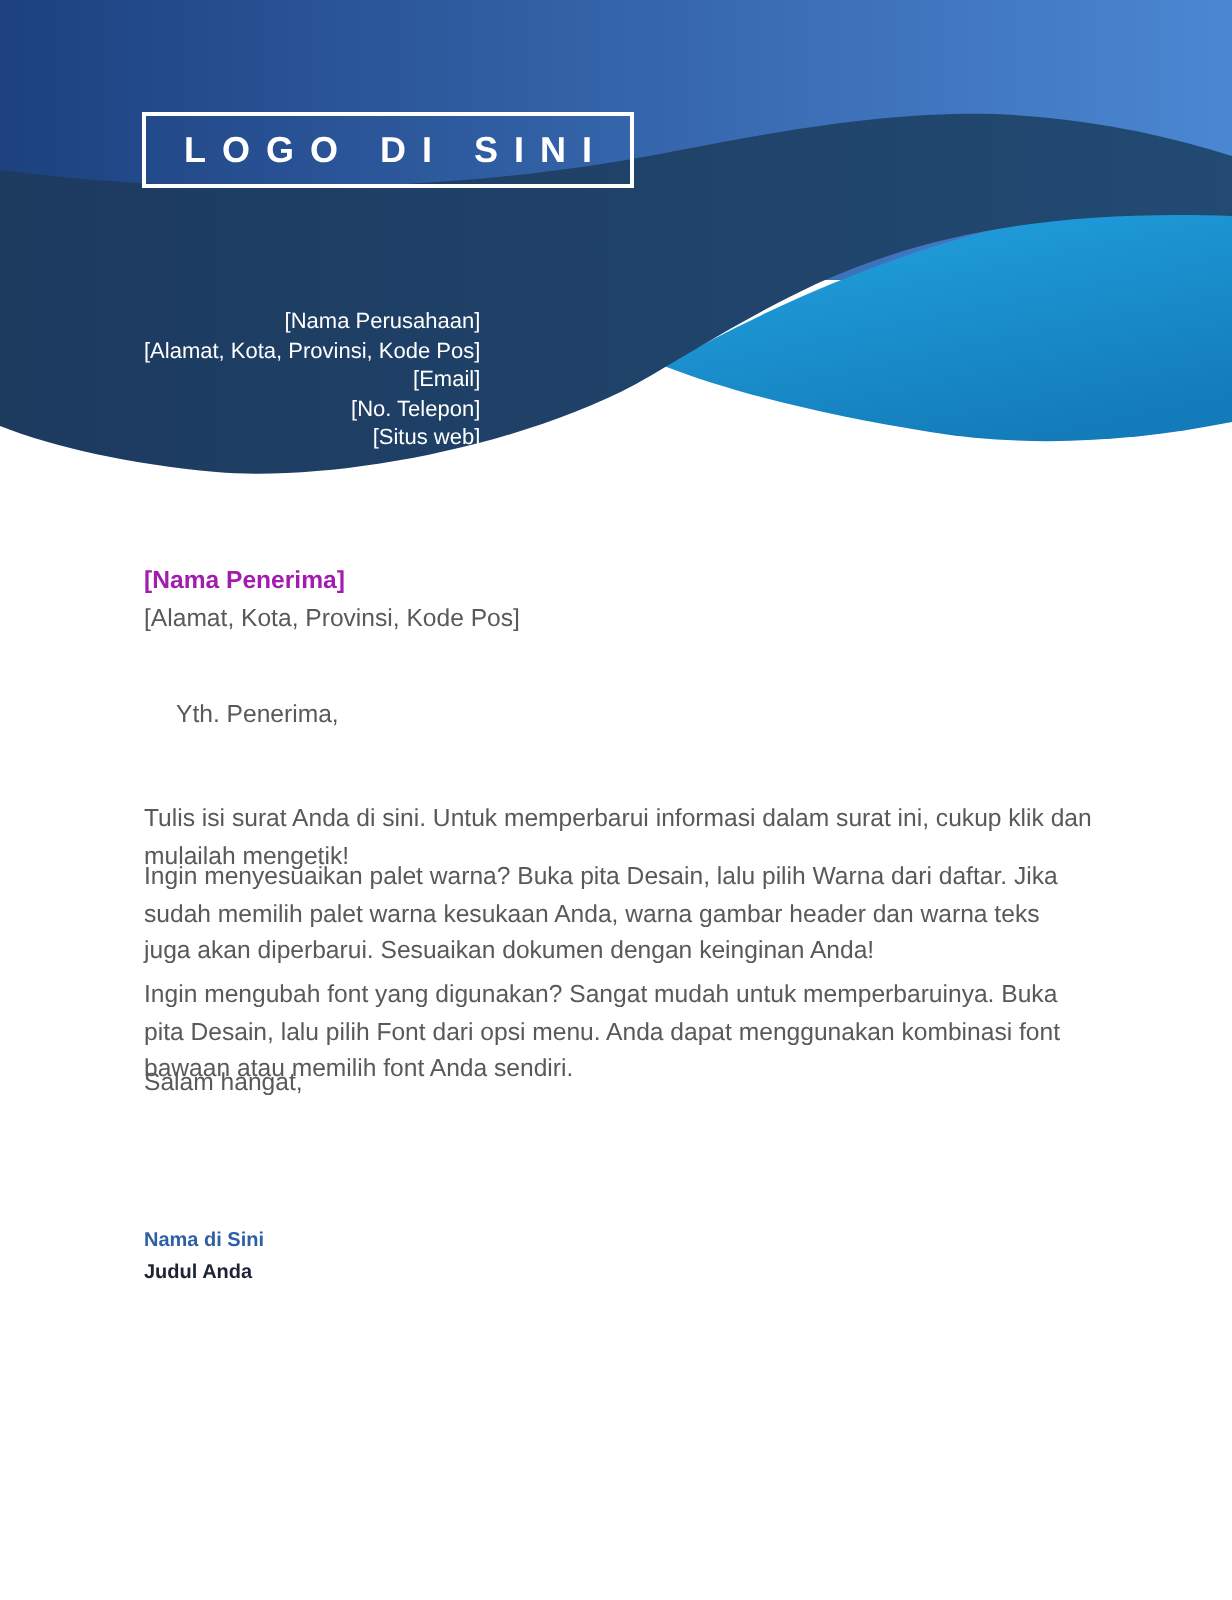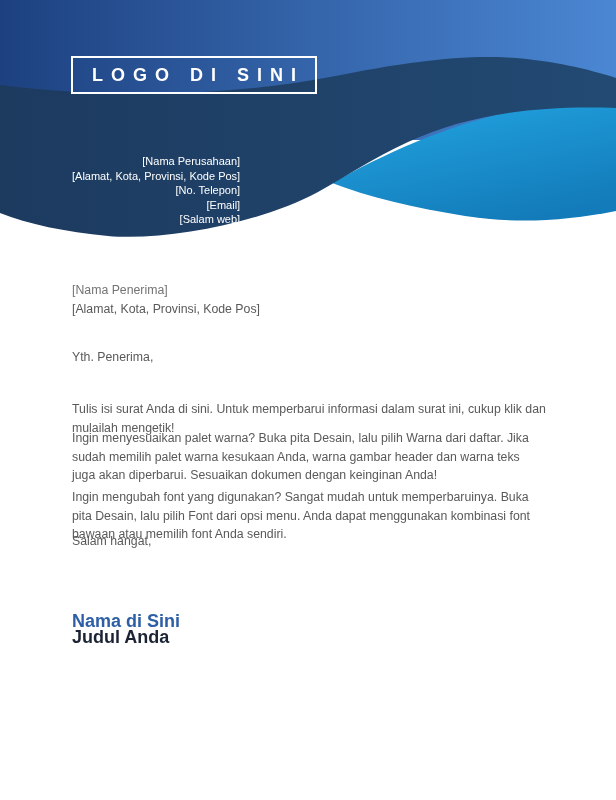--- a/index.html
+++ b/index.html
@@ -47,29 +47,29 @@
 
   .letter-block {
     position: absolute;
     left: 72px;
     width: 474px;
     color: #595959;
     font-size: 12.3px;
     line-height: 18.5px;
   }
   .recipient-block { top: 281px; }
-  .recipient-name { font-weight: 400; color: #737373; }
-  .salutation-block { top: 348px; }
+  .recipient-name { font-weight: 700; color: #a21caf; }
+  .salutation-block { top: 348px; margin-left: 16px; }
   .para-1 { top: 400px; }
   .para-2 { top: 429px; }
   .para-3 { top: 488px; }
   .closing-block { top: 532px; }
   .signature-block {
     top: 613px;
-    font-size: 18px;
+    font-size: 10px;
     font-weight: 700;
     line-height: 16px;
   }
   .signature-name  { color: var(--sig-name-color, #2e5fa5); }
   .signature-title { color: var(--sig-title-color, #1c2434); }
 </style>
 </head>
 <body>
 
 <div class="page">
@@ -97,23 +97,23 @@
              C258,224 165,241 108,236 C65,232 28,224 0,213 Z"></path>
   </svg>
 
   <div class="logo-box">
     <span class="logo-text">LOGO DI SINI</span>
   </div>
 
   <div class="company-info">
     <div>[Nama Perusahaan]</div>
     <div>[Alamat, Kota, Provinsi, Kode Pos]</div>
+    <div>[Email]</div>
     <div>[No. Telepon]</div>
-    <div>[Email]</div>
-    <div>[Salam web]</div>
+    <div>[Situs web]</div>
   </div>
 
   <div class="letter-block recipient-block">
     <div class="recipient-name">[Nama Penerima]</div>
     <div>[Alamat, Kota, Provinsi, Kode Pos]</div>
   </div>
 
   <div class="letter-block salutation-block">Yth. Penerima,</div>
 
   <div class="letter-block para-1">Tulis isi surat Anda di sini. Untuk memperbarui informasi dalam surat ini, cukup klik dan mulailah mengetik!</div>

